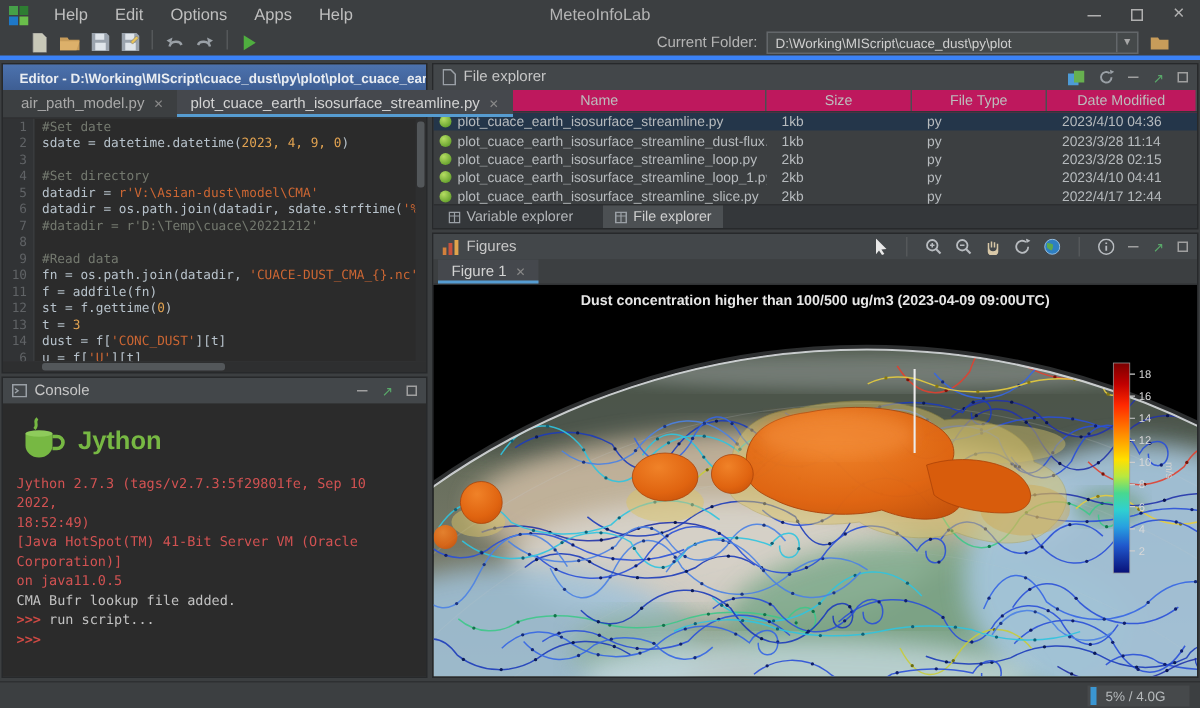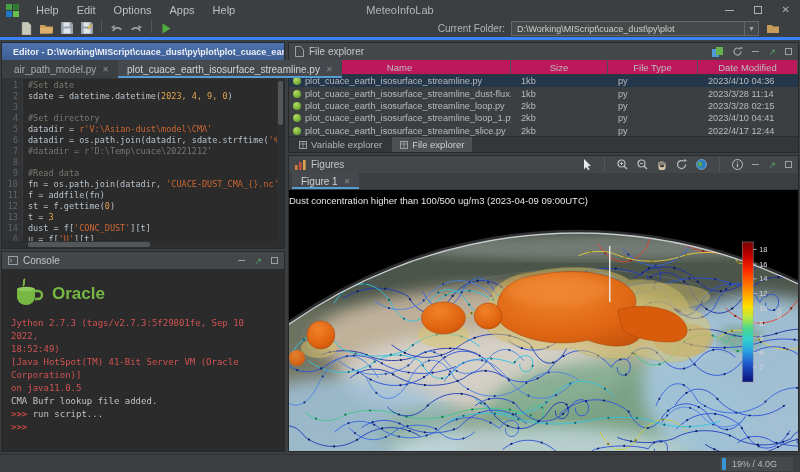--- a/index.html
+++ b/index.html
@@ -67,29 +67,29 @@
   .fe-panel{height:111px;flex:0 0 111px}
   .fe-header{height:15px;flex:0 0 15px;display:grid;grid-template-columns:222px 97px 90px 1fr;background:#be185d;
      border-bottom:1px solid #333538;font-size:9.5px;color:#bdbdbd;align-items:center;text-align:center}
   .fe-header>div{border-right:1px solid #4b4e51;height:100%;display:flex;align-items:center;justify-content:center}
   .fe-rows{flex:1;overflow:hidden}
   .fe-row{height:12.4px;display:grid;grid-template-columns:222px 97px 90px 1fr;font-size:9.2px;color:#b7bbbe;align-items:center}
   .fe-row.selected{background:#24364a}
   .fcell-name{display:flex;align-items:center;gap:4px;padding-left:4px;white-space:nowrap;overflow:hidden}
   .fcell{padding-left:10px;white-space:nowrap;overflow:hidden}
   .py-icon{width:8px;height:8px;flex:0 0 8px;border-radius:50%;background:radial-gradient(circle at 35% 30%,#b5dd62,#4e8f1e)}
-  .fe-tabs{height:16px;flex:0 0 16px;background:#34373a;display:flex;align-items:flex-end;gap:2px;padding:0 2px;border-top:1px solid #2c2e30;font-size:9.5px;color:#b2b5b8}
+  .fe-tabs{height:16px;flex:0 0 16px;background:#34373a;display:flex;align-items:flex-end;gap:12px;padding:0 2px;border-top:1px solid #2c2e30;font-size:9.5px;color:#b2b5b8}
   .fe-tab{display:flex;align-items:center;gap:4px;padding:0 8px;height:15px}
   .fe-tab.active{background:#4c5053;color:#cfcfcf}
 
   
   .fig-panel{flex:1}
   .fig-tabs{height:17px;flex:0 0 17px;display:flex;align-items:stretch;background:#3c3f41;border-bottom:1px solid #313335;font-size:10px;color:#b5b5b5;padding-left:3px}
   .fig-canvas{flex:1;background:#000;position:relative;overflow:hidden}
-  .fig-title{position:absolute;top:5px;left:0;right:0;color:#e6e6e6;font-size:9.5px;font-weight:normal;z-index:3}
+  .fig-title{position:absolute;top:5px;left:0;right:0;text-align:center;color:#e6e6e6;font-size:9.5px;font-weight:bold;z-index:3}
   .fig-canvas svg{position:absolute;inset:0;width:100%;height:100%}
 
   
   .statusbar{height:18px;flex:0 0 18px;border-top:1px solid #2e3032;display:flex;align-items:center;justify-content:flex-end;padding:0 7px}
   .mem{display:flex;align-items:center;gap:6px;background:#46494b;padding:1px 16px 1px 2px;font-size:9px;color:#b6babc}
   .mem-bar{width:4px;height:12px;background:#3a96d2}
   .grn{color:#59a869}
 </style>
 </head>
 <body>
@@ -243,21 +243,21 @@
           </span>
         </div>
         <div class="console-body">
           <div class="jy-logo">
             <svg width="34" height="32" viewBox="0 0 34 32">
               <path d="M14,2 c-3,2 1,4 -2,7" fill="none" stroke="#77b843" stroke-width="2"></path>
               <path d="M6,12 h18 v8 a9,8 0 0 1 -9,8 a9,8 0 0 1 -9,-8 z" fill="#77b843"></path>
               <path d="M24,14 h3 a4,4 0 0 1 0,8 h-3" fill="none" stroke="#77b843" stroke-width="2.4"></path>
               <ellipse cx="15" cy="12" rx="9" ry="2.2" fill="#8ecb5b"></ellipse>
             </svg>
-            <span class="jy-text">Oracle</span>
+            <span class="jy-text">Jython</span>
           </div>
           <div>
               <div class="console-line"><span class="cl-red">Jython 2.7.3 (tags/v2.7.3:5f29801fe, Sep 10 2022,</span></div>
               <div class="console-line"><span class="cl-red">18:52:49)</span></div>
               <div class="console-line"><span class="cl-red">[Java HotSpot(TM) 41-Bit Server VM (Oracle Corporation)]</span></div>
               <div class="console-line"><span class="cl-red">on java11.0.5</span></div>
               <div class="console-line"><span class="cl-plain">CMA Bufr lookup file added.</span></div>
               <div class="console-line"><span class="cl-prompt">&gt;&gt;&gt; </span><span class="cl-plain">run script...</span></div>
               <div class="console-line"><span class="cl-prompt">&gt;&gt;&gt;</span></div>
             </div>
@@ -912,16 +912,16 @@
             </g>
           </svg>
         </div>
       </div>
     </div>
   </div>
 
   <div class="statusbar">
     <span class="mem">
       <span class="mem-bar"></span>
-      <span>19% / 4.0G</span>
+      <span>5% / 4.0G</span>
     </span>
   </div>
 </div>
 
 </body></html>

